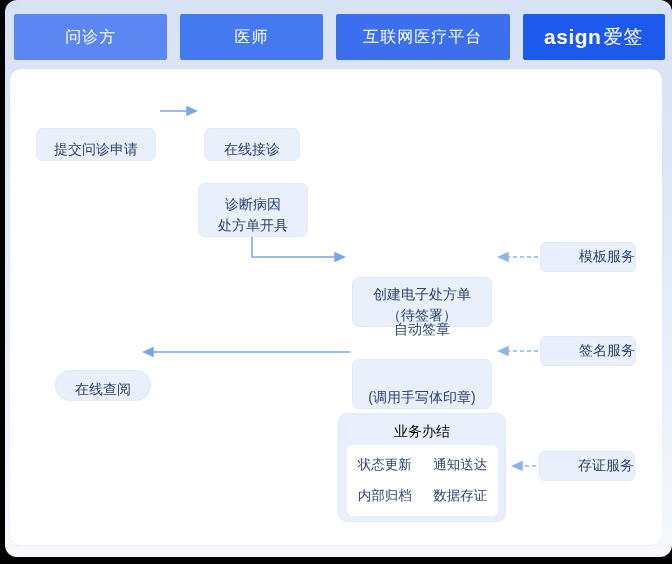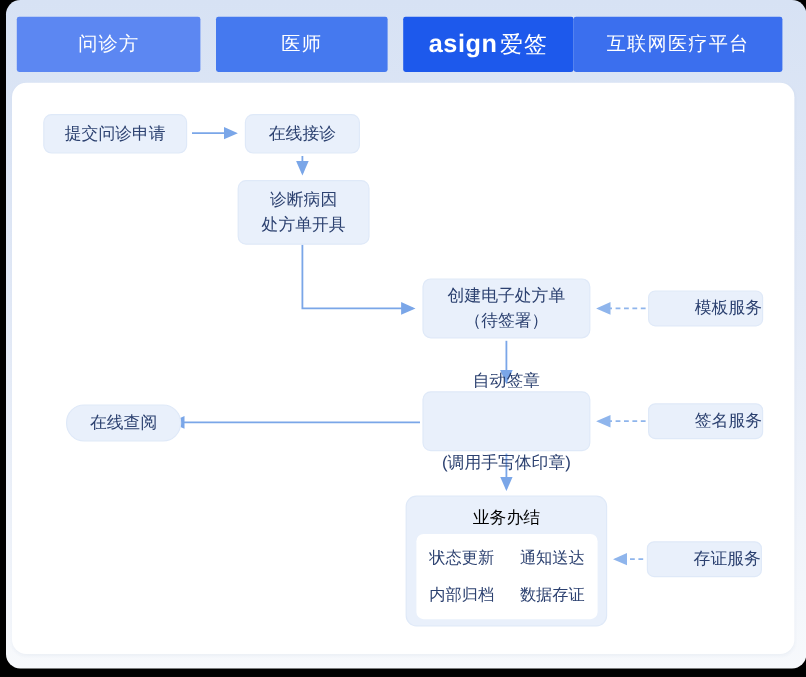--- a/index.html
+++ b/index.html
@@ -13,21 +13,21 @@
   .lane{height:46px;border-radius:2px;display:flex;align-items:center;justify-content:center;
         color:#FFFFFF;font-size:16px;letter-spacing:1px;}
   .lane-1{width:156px;margin-right:13px;}
   .lane-2{width:145px;margin-right:13px;}
   .lane-3{width:177px;margin-right:13px;}
   .lane-4{width:145px;}
   .logo-latin{font-weight:700;font-size:21px;letter-spacing:0.5px;margin-right:2px;}
   .logo-cn{font-size:19px;font-weight:500;letter-spacing:1px;}
   .node{position:absolute;background:#E9F0FB;border:1px solid #DFE9F8;border-radius:7px;
         color:#2C4170;font-size:14px;display:flex;flex-direction:column;align-items:center;
-        justify-content:center;text-align:center;line-height:21px;box-sizing:border-box;}
+        justify-content:flex-end;text-align:center;line-height:21px;box-sizing:border-box;margin-top:33px;}
   .svc{position:absolute;width:96px;height:30px;background:#E9F0FB;border:1px solid #DFE9F8;
        border-radius:6px;color:#2C4170;font-size:14px;display:flex;align-items:center;
        justify-content:flex-end;box-sizing:border-box;}
   .outer-node{position:absolute;left:338px;top:413px;width:168px;height:109px;background:#E9F0FB;
        border:1px solid #DFE9F8;border-radius:9px;box-sizing:border-box;}
   .complete-title{margin-top:9px;text-align:center;color:#000000;font-size:14px;}
   .complete-inner{position:absolute;left:8px;top:31px;width:151px;height:71px;background:#FFFFFF;
        border-radius:6px;display:grid;grid-template-columns:1fr 1fr;align-items:center;
        justify-items:center;padding:4px 0;box-sizing:border-box;}
   .complete-inner span{color:#2C4170;font-size:13.5px;}
@@ -40,26 +40,26 @@
 
   <div class="card"></div>
 
   <div class="lanes">
     <div class="lane lane-1" style="background: rgb(92, 135, 242);">
       <span>问诊方</span>
     </div>
     <div class="lane lane-2" style="background: rgb(69, 121, 239);">
       <span>医师</span>
     </div>
+    <div class="lane lane-3" style="background: rgb(59, 111, 238);">
+      <span>互联网医疗平台</span>
+    </div>
     <div class="lane lane-4" style="background: rgb(29, 89, 236);">
       <span class="logo-latin">asign</span>
       <span class="logo-cn">爱签</span>
-    </div>
-    <div class="lane lane-3" style="background: rgb(59, 111, 238);">
-      <span>互联网医疗平台</span>
     </div>
   </div>
 
   <div class="panel"></div>
 
   <svg class="arrows" width="672" height="564" viewBox="0 0 672 564">
     <defs>
       <marker id="ah-solid" markerWidth="8" markerHeight="8" refX="6.5" refY="3.5" orient="auto">
         <path d="M0,0 L8,3.5 L0,7 Z" fill="#7AA6E8"></path>
       </marker>
@@ -88,21 +88,21 @@
 
   <div class="node" style="left:204px;top:95px;width:96px;height:33px;">
     <span>在线接诊</span>
   </div>
 
   <div class="node" style="left:198px;top:150px;width:110px;height:54px;">
     <span>诊断病因</span>
     <span>处方单开具</span>
   </div>
 
-  <div class="node" style="left:352px;top:232px;width:140px;height:50px;">
+  <div class="node" style="left:352px;top:244px;width:140px;height:50px;">
     <span>创建电子处方单</span>
     <span>（待签署）</span>
   </div>
 
   <div class="node" style="left:352px;top:326px;width:140px;height:50px;gap:47px;">
     <span>自动签章</span>
     <span>(调用手写体印章)</span>
   </div>
 
   <div class="node" style="left:55px;top:337px;width:96px;height:31px;border-radius:15px;">

